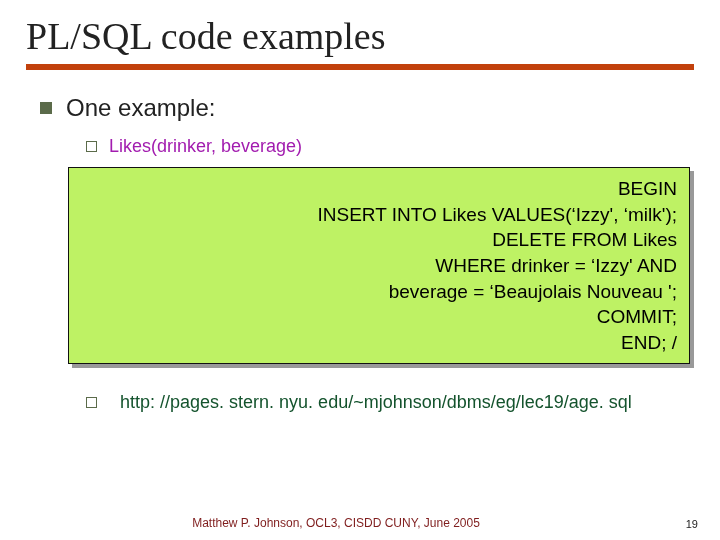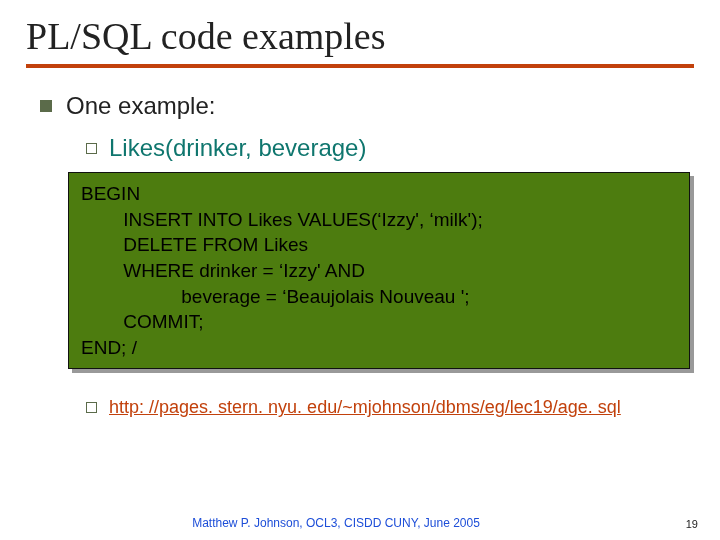--- a/index.html
+++ b/index.html
@@ -15,28 +15,29 @@
     width: 720px;
     height: 540px;
     position: relative;
     box-sizing: border-box;
     padding: 14px 26px 0 26px;
   }
   .title {
     font-family: "Times New Roman", Times, serif;
     font-size: 38px;
     color: #222;
-    border-bottom: 4px solid #c2410c;
+    border-bottom: 6px solid #c2410c;
     padding-bottom: 6px;
     margin-bottom: 24px;
   }
   .bullet-list {
     list-style: none;
     margin: 0;
     padding: 0;
+    text-align: right;
   }
   .bullet-square {
     display: flex;
     align-items: center;
     margin-left: 14px;
     margin-bottom: 14px;
   }
   .bullet-square .sq {
     width: 12px;
     height: 12px;
@@ -55,58 +56,58 @@
     margin-left: 60px;
     margin-bottom: 14px;
   }
   .sub-bullet .sq {
     width: 9px;
     height: 9px;
     border: 1px solid #5b6b4a;
     margin-right: 12px;
   }
   .sub-bullet .txt {
-    font-size: 24px;
-    color: #0f766e;
+    font-size: 18px;
+    color: #a21caf;
   }
   .sub-bullet .lnk {
     font-size: 18px;
-    color: #c2410c;
-    text-decoration: underline;
+    color: #14532d;
+    margin-left: 11px;
   }
   .code-wrap {
     margin-left: 46px;
     margin-bottom: 24px;
   }
   .code-box-shadow {
     background: #999;
     padding: 0;
     position: relative;
   }
   .code-box {
-    background: #4d7c0f;
+    background: #bef264;
     border: 1.5px solid #111;
     padding: 8px 12px 8px 12px;
     position: relative;
     top: -4px;
     left: -4px;
     font-family: Arial, Helvetica, sans-serif;
     font-size: 19px;
     line-height: 1.35;
     white-space: pre;
   }
   .footer {
     position: absolute;
     bottom: 10px;
     left: 0;
     width: 672px;
     display: flex;
     justify-content: center;
     font-size: 12px;
-    color: #1d4ed8;
+    color: #7f1d1d;
     font-family: Arial, Helvetica, sans-serif;
   }
   .pagenum {
     position: absolute;
     bottom: 10px;
     right: 22px;
     font-size: 11px;
     color: #222;
     font-family: Arial, Helvetica, sans-serif;
   }

